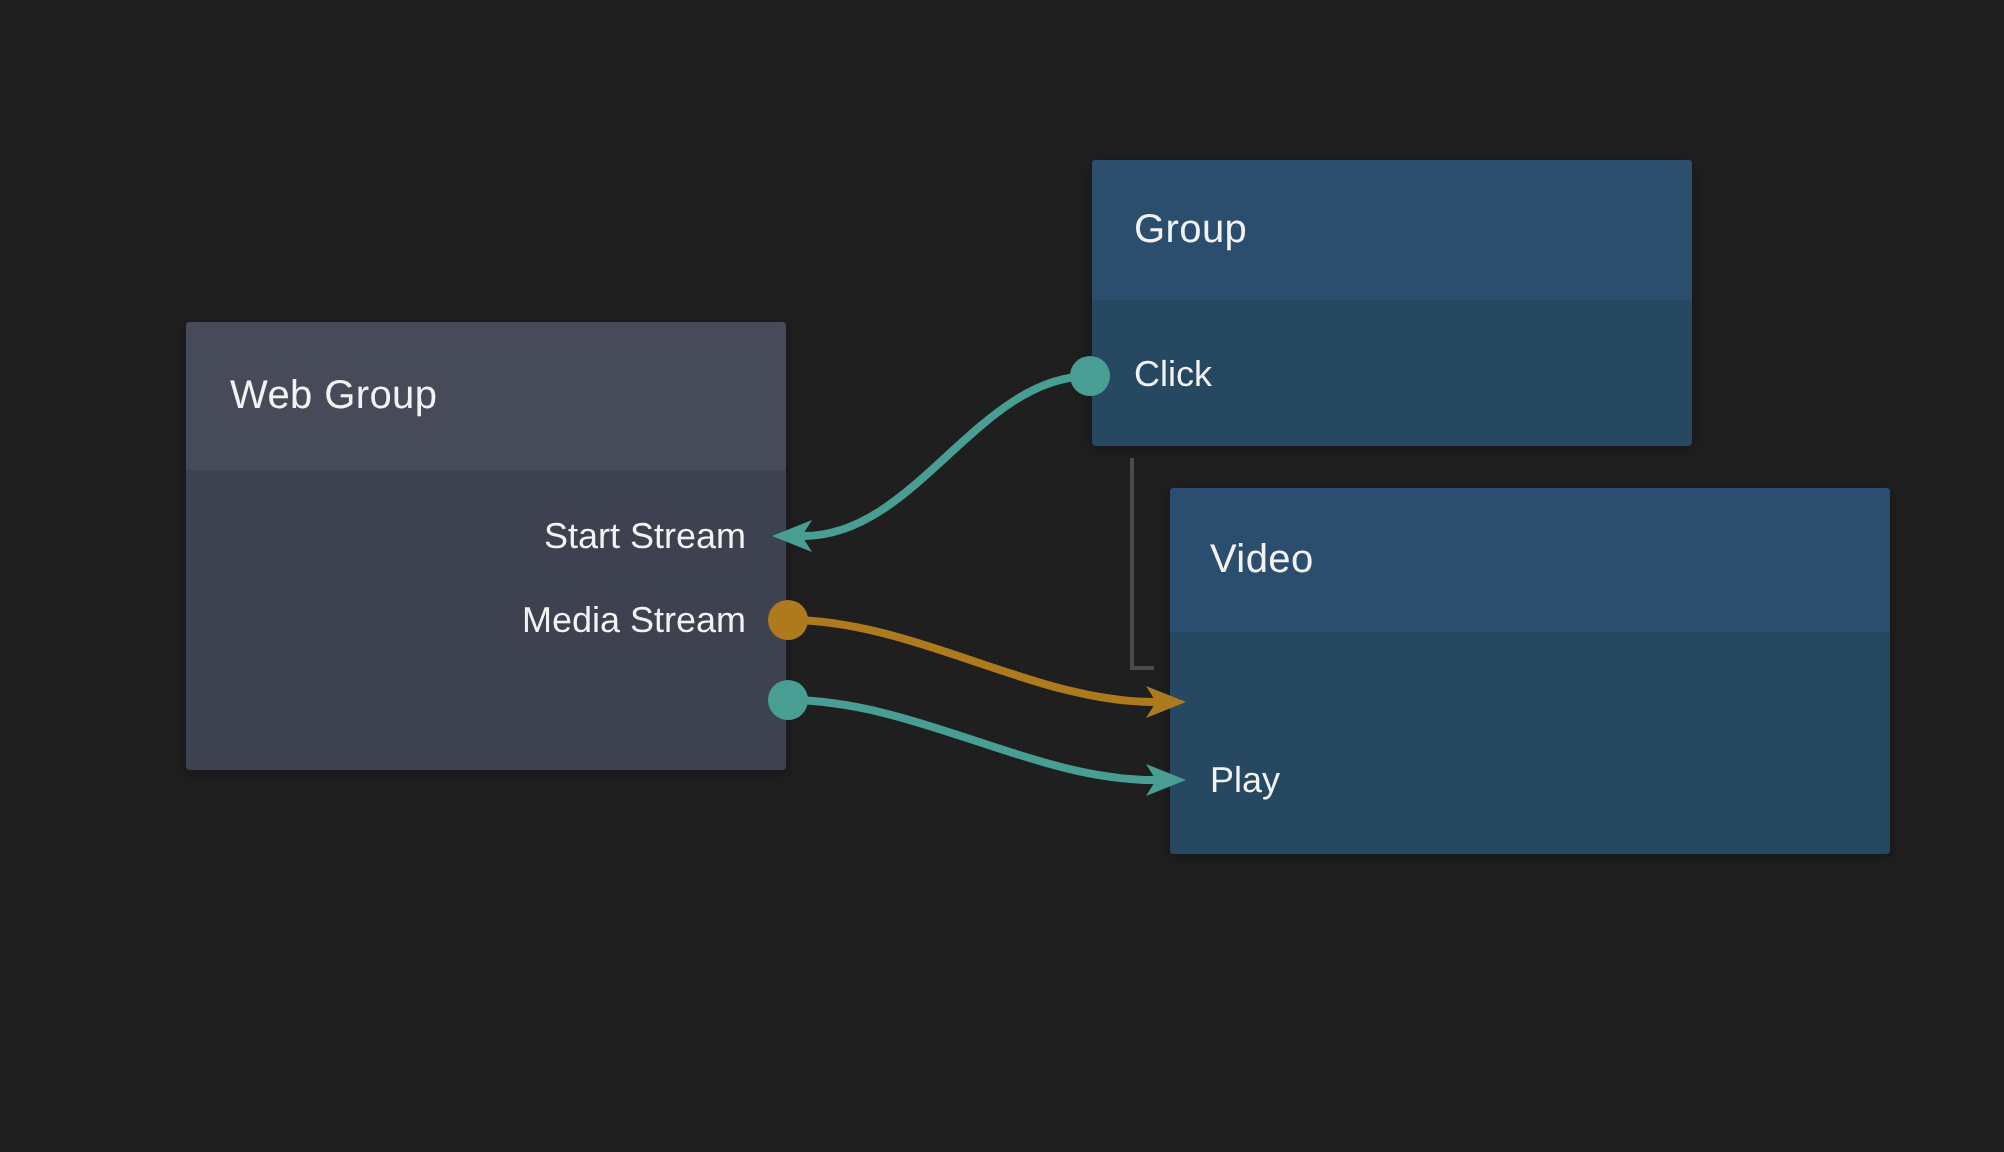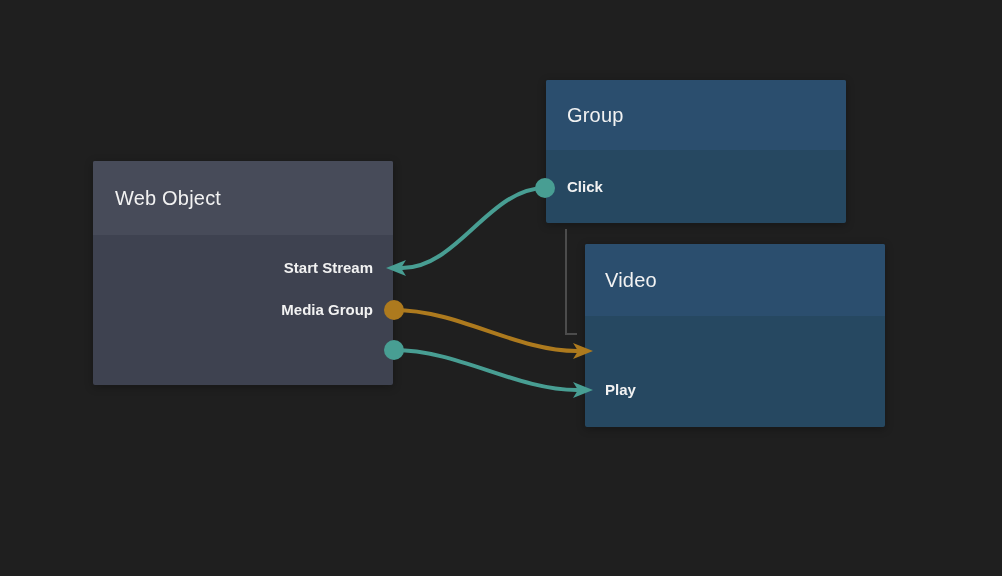--- a/index.html
+++ b/index.html
@@ -49,22 +49,22 @@
     color: var(--text, #f2f2f2);
     font-size: 20px;
     font-weight: 400;
     letter-spacing: 0.2px;
   }
   .port {
     position: absolute;
     height: 40px;
     line-height: 40px;
     color: var(--text, #f2f2f2);
-    font-size: 15px;
-    font-weight: 700;
+    font-size: 18px;
+    font-weight: 400;
     white-space: nowrap;
   }
   .port.right-align {
     right: 20px;
     text-align: center;
   }
   .port.left-align {
     left: 0;
     text-align: left;
   }
@@ -91,40 +91,40 @@
     <path d="M 394,350 C 458,350 516,390 577,390" fill="none" stroke-width="4" stroke-linecap="round" stroke="#489e93"></path>
     <polygon points="593,390 573,382 578,390 573,398" fill="#489e93"></polygon>
 
     <circle cx="545" cy="188" r="10" fill="#489e93"></circle>
     <circle cx="394" cy="310" r="10" fill="#ad7a1e"></circle>
     <circle cx="394" cy="350" r="10" fill="#489e93"></circle>
   </svg>
 
   <div class="node gray" style="left:93px; top:161px; width:300px; height:224px;">
     <div class="node-header pad-22" style="height:74px;">
-      <span class="node-title">Web Object</span>
+      <span class="node-title">Web Group</span>
     </div>
     <div class="port right-align" style="top:87px;">
       <span>Start Stream</span>
     </div>
     <div class="port right-align" style="top:129px;">
-      <span>Media Group</span>
+      <span>Media Stream</span>
     </div>
   </div>
 
   <div class="node blue" style="left:546px; top:80px; width:300px; height:143px;">
     <div class="node-header pad-21" style="height:70px;">
       <span class="node-title">Group</span>
     </div>
     <div class="port left-align pad-21" style="top:87px;">
       <span>Click</span>
     </div>
   </div>
 
-  <div class="node blue" style="left:585px; top:244px; width:300px; height:183px;">
+  <div class="node blue" style="left:585px; top:244px; width:360px; height:183px;">
     <div class="node-header pad-20" style="height:72px;">
       <span class="node-title">Video</span>
     </div>
     <div class="port left-align pad-20" style="top:126px;text-align:center;">
       <span>Play</span>
     </div>
   </div>
 
 </div>
 

